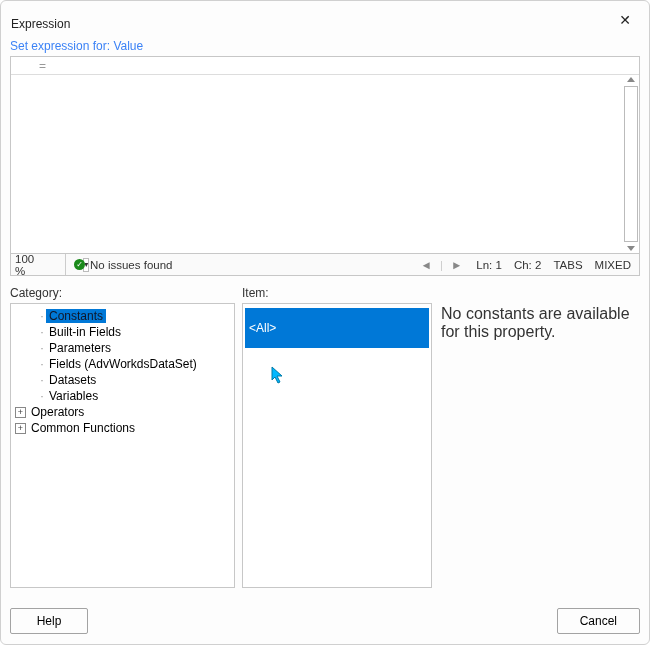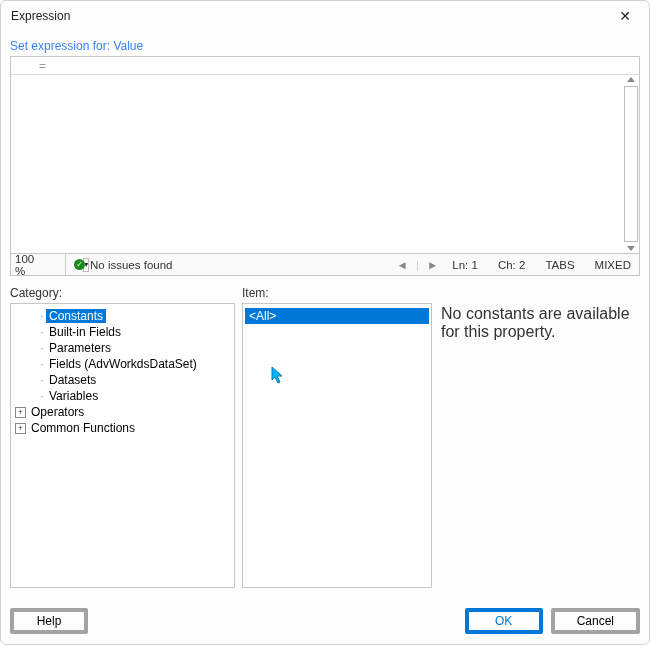--- a/index.html
+++ b/index.html
@@ -17,21 +17,21 @@
     border: 1px solid #d0d0d0;
     border-radius: 6px;
     display: flex;
     flex-direction: column;
     background: #fdfdfd;
     position: relative;
   }
   .titlebar {
     height: 30px;
     display: flex;
-    align-items: center;
+    align-items: flex-end;
     padding: 0 8px 0 10px;
     font-size: 12px;
     color: #222;
   }
   .titlebar .title { flex: 1; }
   .close-btn {
     width: 32px; height: 22px;
     display: flex; align-items: center; justify-content: center;
     cursor: pointer;
     font-size: 14px;
@@ -156,21 +156,21 @@
     display: flex;
     align-items: center;
     gap: 8px;
     color: #888;
     padding-right: 6px;
   }
   .status-nav span.sep { color: #ccc; }
   .status-right {
     display: flex;
     align-items: center;
-    gap: 20px;
+    gap: 12px;
     padding: 0 8px;
     color: #333;
   }
 
   .lower {
     flex: 1;
     display: flex;
     gap: 7px;
     margin-top: 10px;
     min-height: 0;
@@ -231,42 +231,42 @@
     color: #999;
     margin: 0 1px 0 0;
     display: inline-block;
     width: 5px;
   }
   .tree-label {
     padding: 0 3px;
   }
   .tree-label.selected {
     background: #0078d7;
-    color: #ffffff;
+    color: #0f172a;
   }
 
   .item-row {
-    padding: 1px 4px;
+    padding: 13px 4px;
     cursor: default;
   }
   .item-row.selected {
     background: #0078d7;
     color: #fff;
   }
 
   .footer {
     display: flex;
     padding: 10px 9px;
     gap: 8px;
     align-items: center;
   }
   .btn {
     min-width: 78px;
     height: 26px;
-    border: 4px solid #a3a3a3;
+    border: 1px solid #a3a3a3;
     background: #fdfdfd;
     cursor: pointer;
     font-family: inherit;
     font-size: 12px;
     padding: 0 22px;
     border-radius: 2px;
   }
   .btn.primary {
     border-color: #0078d7;
     color: #0078d7;
@@ -391,21 +391,20 @@
       <div class="col desc">
         <div class="col-label">&nbsp;</div>
         <div class="desc-text">No constants are available for this property.</div>
       </div>
     </div>
   </div>
 
   <div class="footer">
     <button class="btn">Help</button>
     <div class="spacer"></div>
-    <button class="btn primary">OK</button>
     <button class="btn">Cancel</button>
   </div>
 
   <div class="cursor">
     <svg width="16" height="20">
       <path d="M1 1 L1 14 L4 11 L7 17 L9 16 L6 10 L11 10 Z" fill="#00b7ff" stroke="#007aa8" stroke-width="1"></path>
     </svg>
   </div>
 </div>
 

